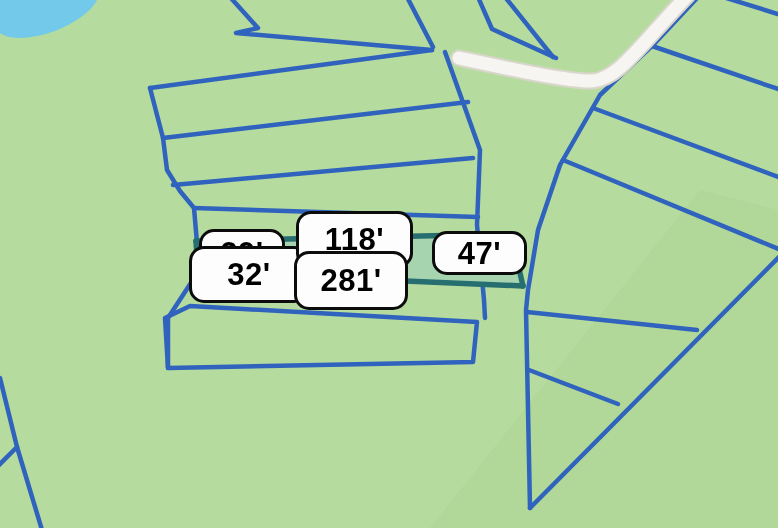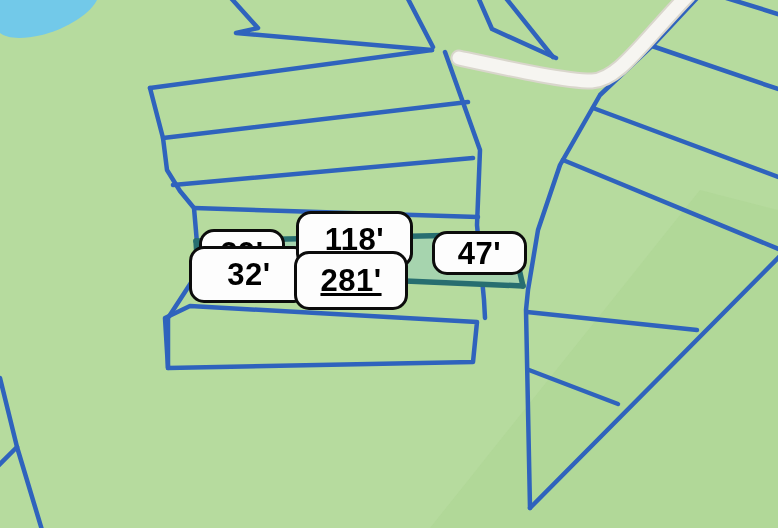--- a/index.html
+++ b/index.html
@@ -26,21 +26,21 @@
     position:absolute; box-sizing:border-box;
     background:var(--label-bg); border:3.5px solid var(--label-border);
     border-radius:15px; color:var(--label-text);
     display:flex; align-items:center; justify-content:center;
     font-size:31px; font-weight:700; line-height:1;
     letter-spacing:0.5px;
   }
   #lbl-hidden{left:199px;top:229px;width:86px;height:48px;z-index:1;}
   #lbl-32   {left:189px;top:246px;width:120px;height:57px;z-index:2;}
   #lbl-269  {left:296px;top:211px;width:117px;height:57px;z-index:2;}
-  #lbl-281  {left:294px;top:251px;width:114px;height:59px;z-index:3;text-decoration:underline;}
+  #lbl-281  {left:294px;top:251px;width:114px;height:59px;z-index:3;}
   #lbl-47   {left:432px;top:231px;width:95px;height:44px;z-index:2;}
 </style>
 </head>
 <body>
 
 <div class="screen">
 
   <svg class="map-svg" width="778" height="528" viewBox="0 0 778 528">
 
     <polygon class="shade" points="430,528 700,190 778,210 778,528"></polygon>

